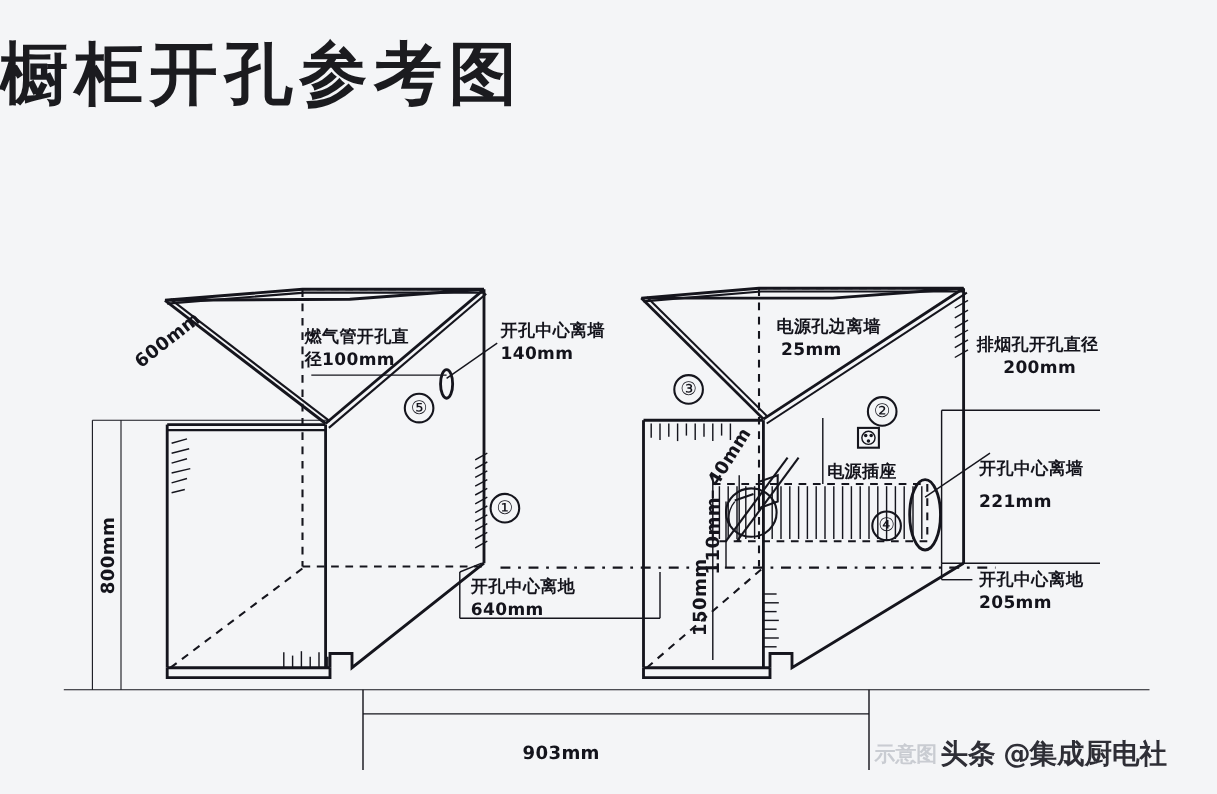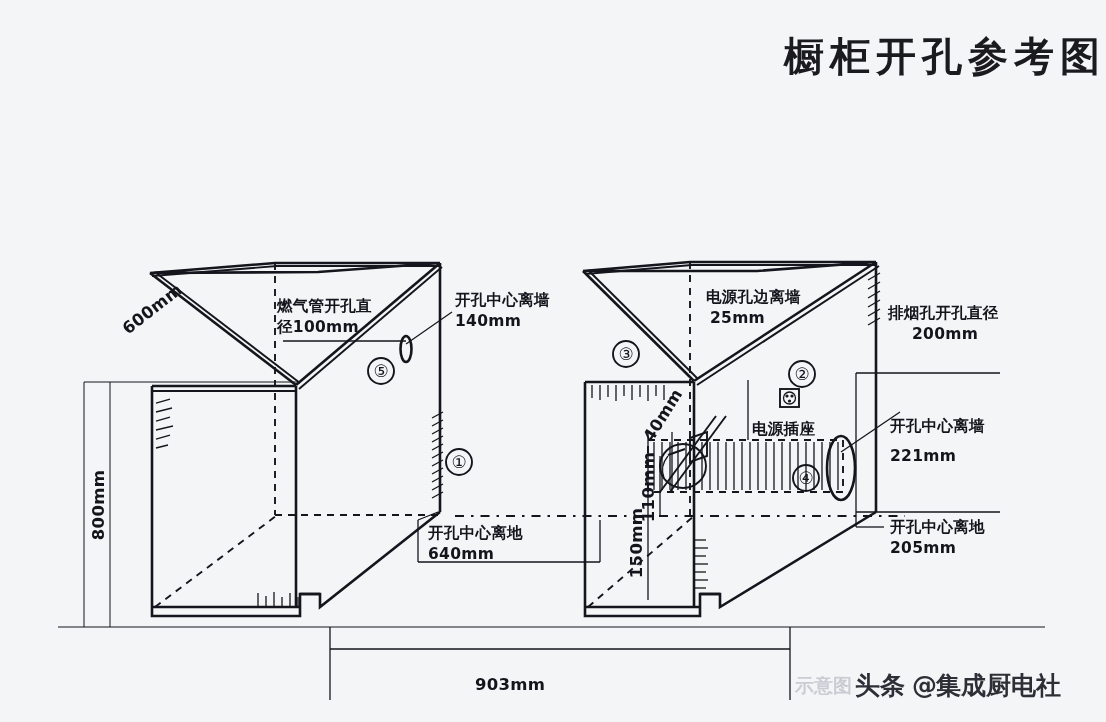--- a/index.html
+++ b/index.html
@@ -6,22 +6,22 @@
   body{
     width:1106px;height:722px;
     background:#f4f5f7;
     font-family:"Liberation Sans","DejaVu Sans",sans-serif;
     overflow:hidden;
     position:relative;
   }
   #stage{position:absolute;inset:0;width:1106px;height:722px;}
   #title{
     position:absolute;left:0;top:36px;width:1106px;
-    text-align:right;
-    font-size:40px;font-weight:700;color:#1b1b1f;
+    text-align:left;
+    font-size:62px;font-weight:700;color:#1b1b1f;
     letter-spacing:6px;
     font-family:"DejaVu Sans","Liberation Sans",sans-serif;
     line-height:1;
   }
   svg{position:absolute;left:0;top:0;}
   .lbl{
     font-family:"DejaVu Sans","Liberation Sans",sans-serif;
     font-size:15.5px;font-weight:700;fill:#14141c;
     letter-spacing:0.3px;
   }

